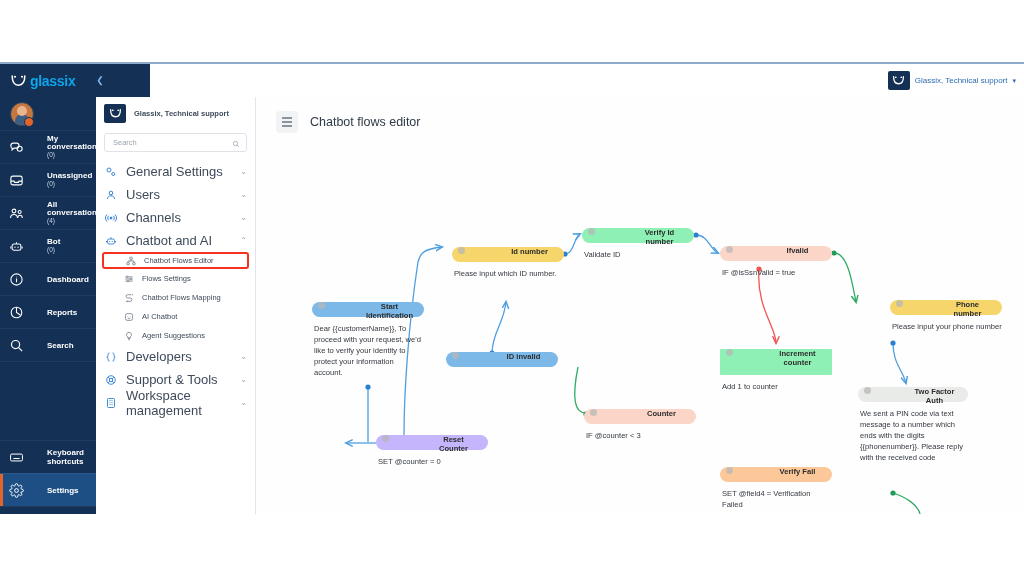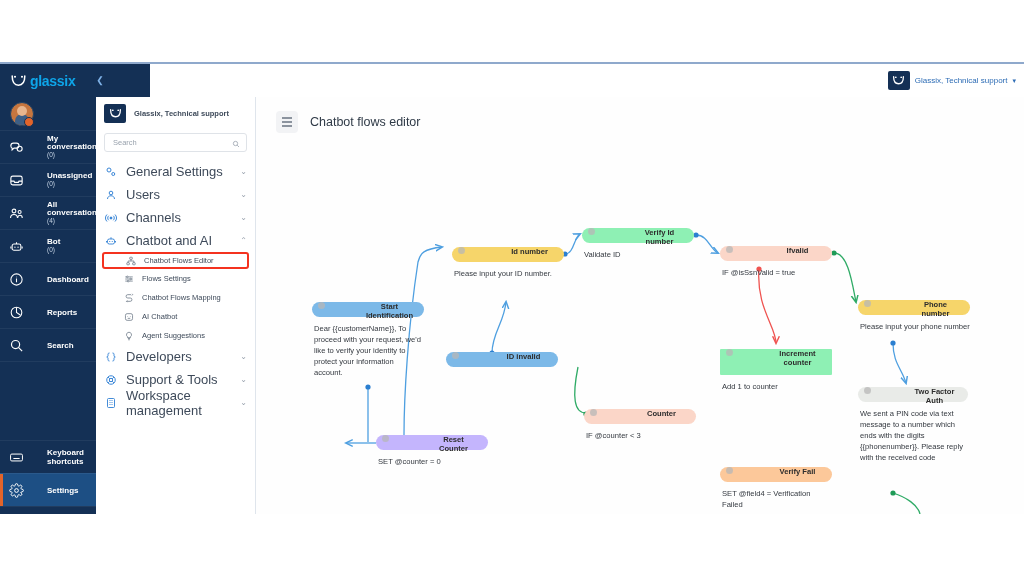--- a/index.html
+++ b/index.html
@@ -448,21 +448,21 @@
           <span class="ttl two">Start Identification</span>
         </div>
         <div class="body">Dear {{customerName}}, To proceed with your request, we'd like to verify your identity to protect your information account.</div>
       </div>
 
       <div class="node" id="n-idnumber" style="left: 196px; top: 150px; width: 112px;">
         <div class="bar" style="background: rgb(246, 213, 106);">
           <span class="dot-l"></span>
           <span class="ttl">Id number</span>
         </div>
-        <div class="body">Please input your ID number.</div>
+        <div class="body">Please input which ID number.</div>
       </div>
 
       <div class="node" id="n-idinvalid" style="left: 190px; top: 255px; width: 112px;">
         <div class="bar" style="background: rgb(124, 185, 232);">
           <span class="dot-l"></span>
           <span class="ttl">ID invalid</span>
         </div>
       </div>
 
       <div class="node" id="n-verifyid" style="left: 326px; top: 131px; width: 112px;">
@@ -506,21 +506,21 @@
       </div>
 
       <div class="node" id="n-verifyfail" style="left: 464px; top: 370px; width: 112px;">
         <div class="bar" style="background: rgb(252, 200, 154);">
           <span class="dot-l"></span>
           <span class="ttl">Verify Fail</span>
         </div>
         <div class="body">SET @field4 = Verification Failed</div>
       </div>
 
-      <div class="node" id="n-phone" style="left: 602px; top: 203px; width: 112px;">
+      <div class="node" id="n-phone" style="left: 634px; top: 203px; width: 112px;">
         <div class="bar" style="background: rgb(246, 213, 106);">
           <span class="dot-l"></span>
           <span class="ttl">Phone number</span>
         </div>
         <div class="body">Please input your phone number</div>
       </div>
 
       <div class="node" id="n-twofactor" style="left: 602px; top: 290px; width: 110px;">
         <div class="bar" style="background: rgb(233, 235, 232);">
           <span class="dot-l"></span>

